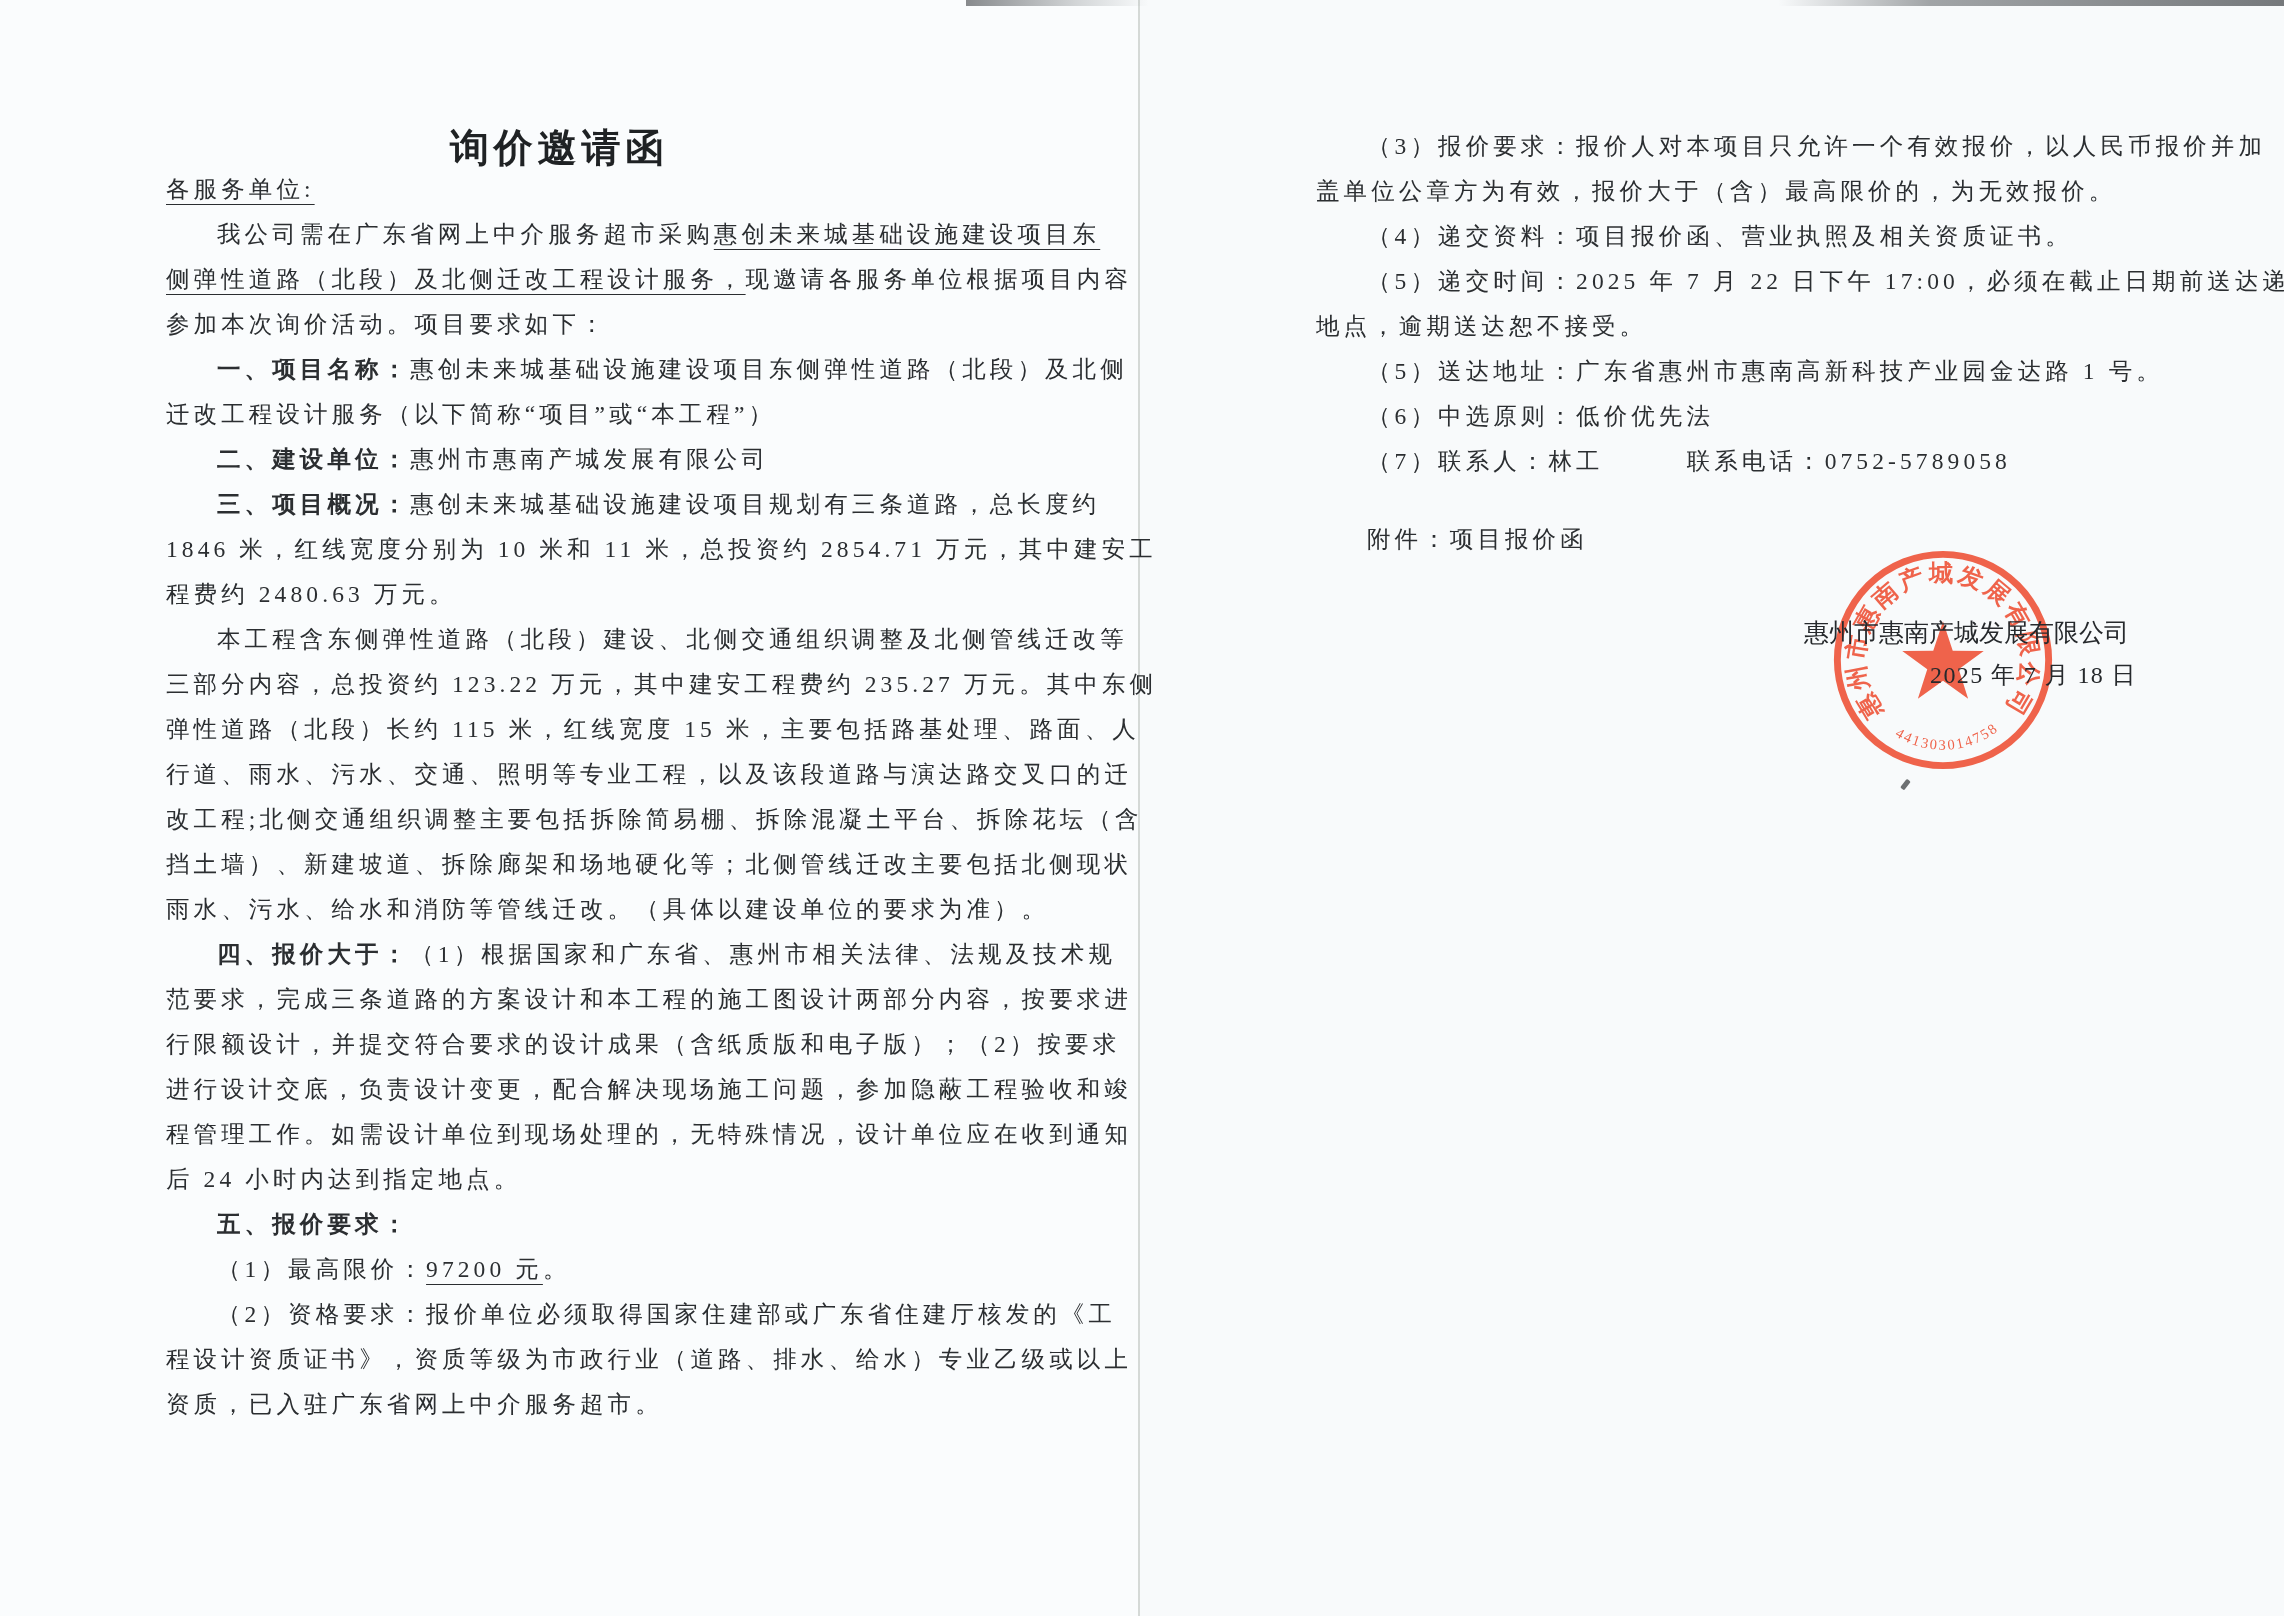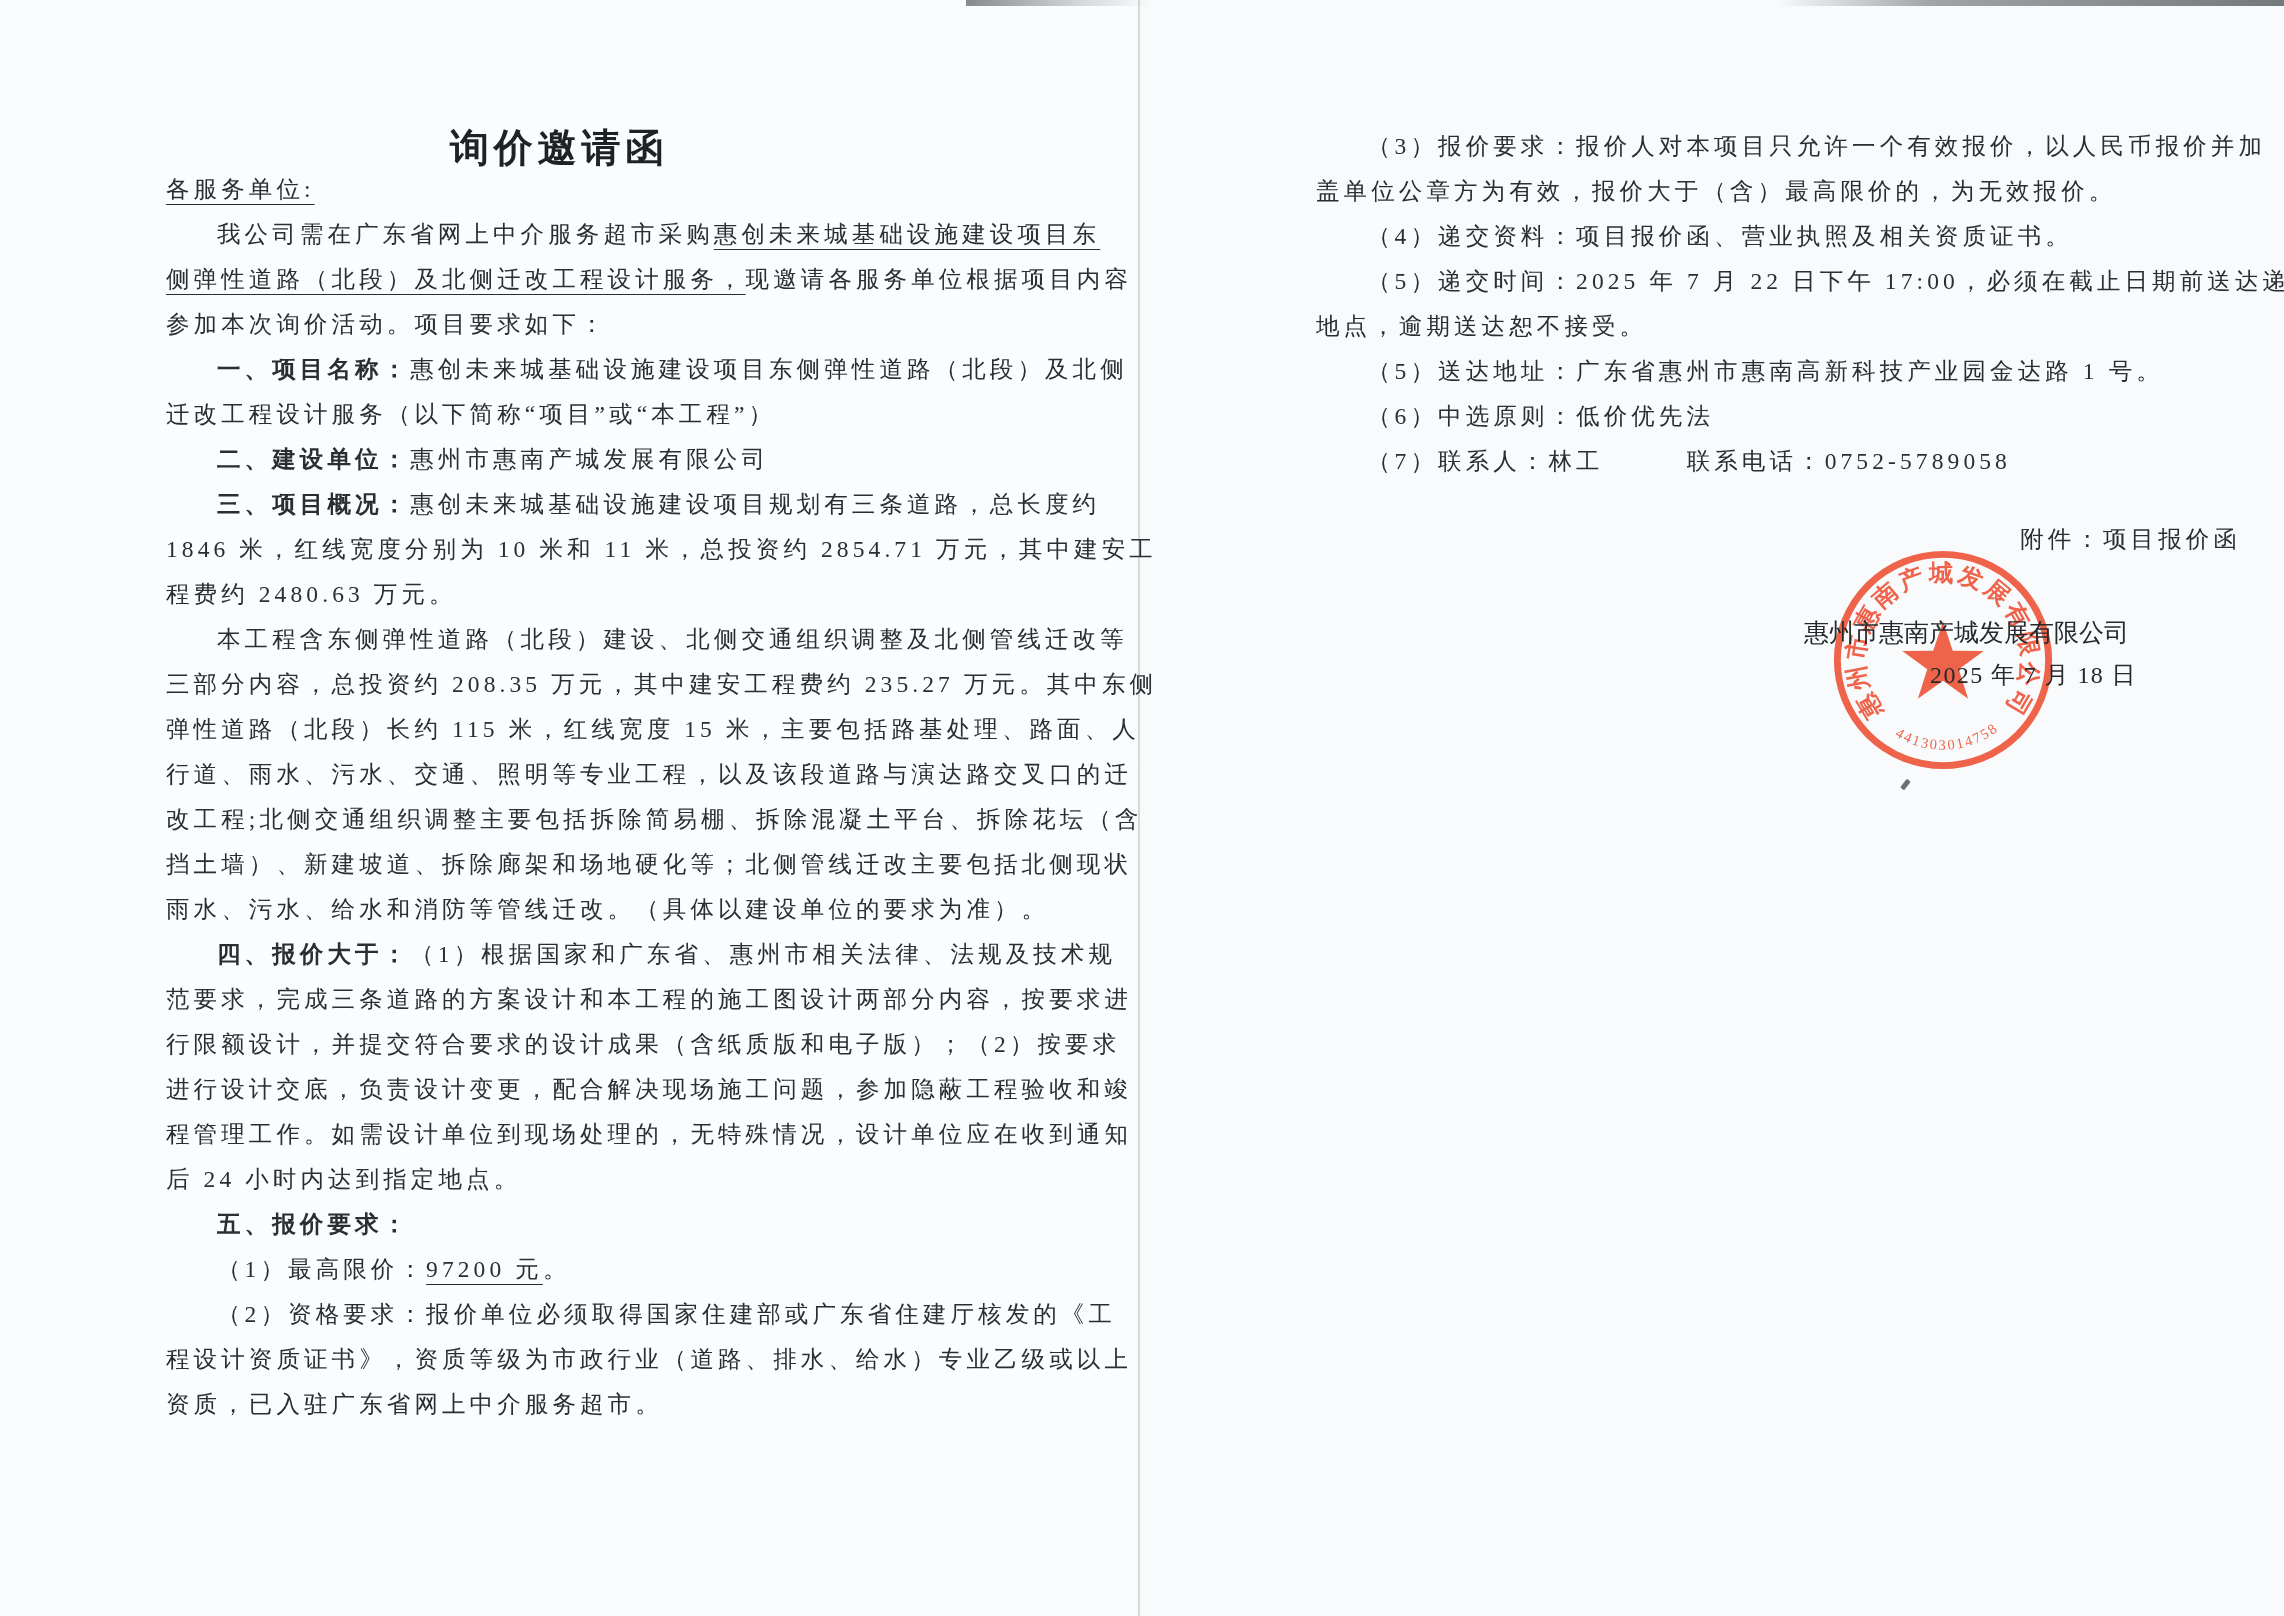--- a/index.html
+++ b/index.html
@@ -67,21 +67,21 @@
       <div class="line ind"><span>我公司需在广东省网上中介服务超市采购</span><span class="u">惠创未来城基础设施建设项目东</span></div>
       <div class="line"><span class="u">侧弹性道路（北段）及北侧迁改工程设计服务，</span><span>现邀请各服务单位根据项目内容</span></div>
       <div class="line"><span>参加本次询价活动。项目要求如下：</span></div>
       <div class="line ind"><span class="b">一、项目名称：</span><span>惠创未来城基础设施建设项目东侧弹性道路（北段）及北侧</span></div>
       <div class="line"><span>迁改工程设计服务（以下简称“项目”或“本工程”）</span></div>
       <div class="line ind"><span class="b">二、建设单位：</span><span>惠州市惠南产城发展有限公司</span></div>
       <div class="line ind"><span class="b">三、项目概况：</span><span>惠创未来城基础设施建设项目规划有三条道路，总长度约</span></div>
       <div class="line"><span>1846 米，红线宽度分别为 10 米和 11 米，总投资约 2854.71 万元，其中建安工</span></div>
       <div class="line"><span>程费约 2480.63 万元。</span></div>
       <div class="line ind"><span>本工程含东侧弹性道路（北段）建设、北侧交通组织调整及北侧管线迁改等</span></div>
-      <div class="line"><span>三部分内容，总投资约 208.35 万元，其中建安工程费约 235.27 万元。其中东侧</span></div>
+      <div class="line"><span>三部分内容，总投资约 123.22 万元，其中建安工程费约 235.27 万元。其中东侧</span></div>
       <div class="line"><span>弹性道路（北段）长约 115 米，红线宽度 15 米，主要包括路基处理、路面、人</span></div>
       <div class="line"><span>行道、雨水、污水、交通、照明等专业工程，以及该段道路与演达路交叉口的迁</span></div>
       <div class="line"><span>改工程;北侧交通组织调整主要包括拆除简易棚、拆除混凝土平台、拆除花坛（含</span></div>
       <div class="line"><span>挡土墙）、新建坡道、拆除廊架和场地硬化等；北侧管线迁改主要包括北侧现状</span></div>
       <div class="line"><span>雨水、污水、给水和消防等管线迁改。（具体以建设单位的要求为准）。</span></div>
       <div class="line ind"><span class="b">四、报价大于：</span><span>（1）根据国家和广东省、惠州市相关法律、法规及技术规</span></div>
       <div class="line"><span>范要求，完成三条道路的方案设计和本工程的施工图设计两部分内容，按要求进</span></div>
       <div class="line"><span>行限额设计，并提交符合要求的设计成果（含纸质版和电子版）；（2）按要求</span></div>
       <div class="line"><span>进行设计交底，负责设计变更，配合解决现场施工问题，参加隐蔽工程验收和竣</span></div>
       <div class="line"><span>程管理工作。如需设计单位到现场处理的，无特殊情况，设计单位应在收到通知</span></div>
@@ -95,21 +95,21 @@
 
   <div class="textblock tb-right">
       <div class="line ind"><span>（3）报价要求：报价人对本项目只允许一个有效报价，以人民币报价并加</span></div>
       <div class="line"><span>盖单位公章方为有效，报价大于（含）最高限价的，为无效报价。</span></div>
       <div class="line ind"><span>（4）递交资料：项目报价函、营业执照及相关资质证书。</span></div>
       <div class="line ind"><span>（5）递交时间：2025 年 7 月 22 日下午 17:00，必须在截止日期前送达递交</span></div>
       <div class="line"><span>地点，逾期送达恕不接受。</span></div>
       <div class="line ind"><span>（5）送达地址：广东省惠州市惠南高新科技产业园金达路 1 号。</span></div>
       <div class="line ind"><span>（6）中选原则：低价优先法</span></div>
       <div class="line ind"><span>（7）联系人：林工</span><span class="g">联系电话：0752-5789058</span></div>
-      <div class="line ind" style="margin-top: 33px; text-align: right;"><span>附件：项目报价函</span></div>
+      <div class="line ind" style="margin-top: 33px;"><span>附件：项目报价函</span></div>
     </div>
 
   <svg class="stamp" viewBox="-168 -168 336 336" xmlns="http://www.w3.org/2000/svg">
     <circle r="153" fill="none" stroke="#ee4f33" stroke-width="10"></circle>
     <path id="sealRingPath" d="M -80.6 80.6 A 114 114 0 1 1 80.6 80.6" fill="none"></path>
     <path id="sealSerialPath" d="M -83 100 A 130 130 0 0 0 83 100" fill="none"></path>
     <text font-size="35" font-weight="bold" letter-spacing="5">
       <textPath href="#sealRingPath" startOffset="8">惠州市惠南产城发展有限公司</textPath>
     </text>
     <text font-size="21" letter-spacing="3">

